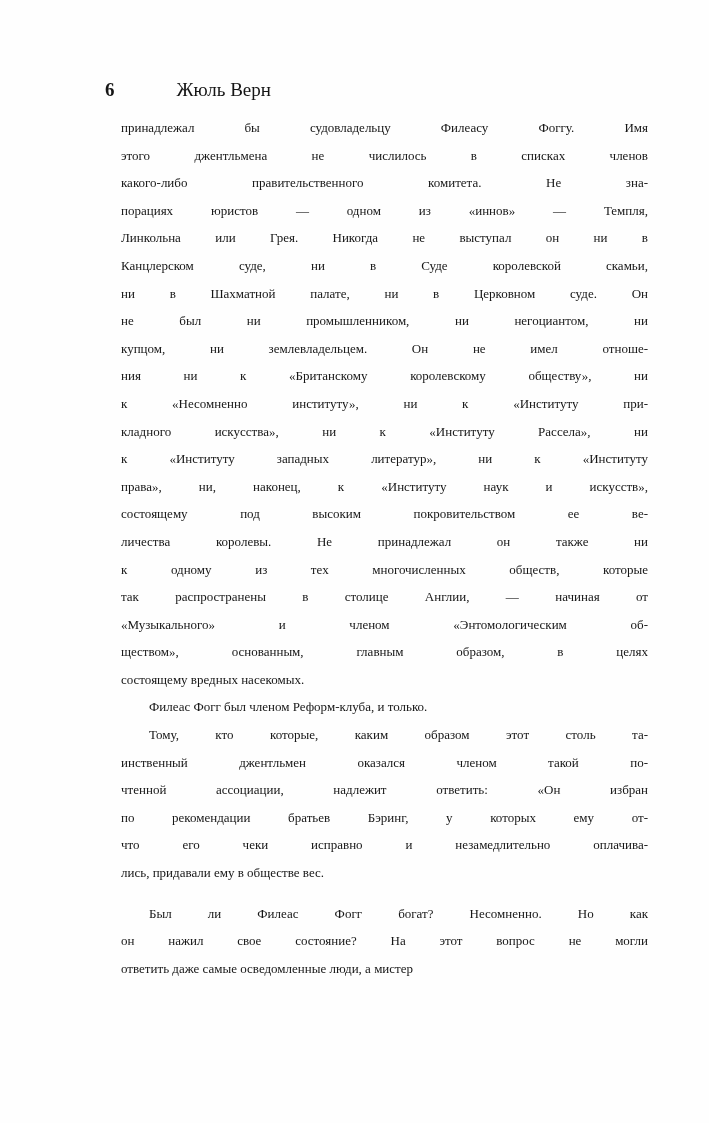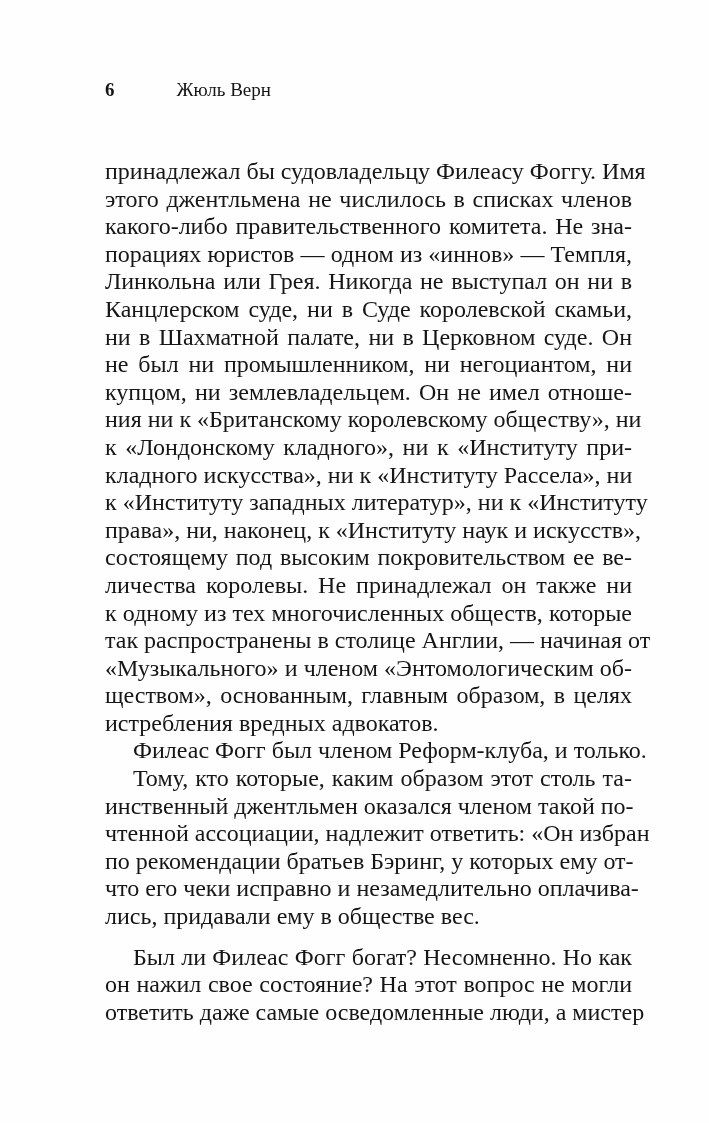--- a/index.html
+++ b/index.html
@@ -29,24 +29,23 @@
   .page-number {
     font-weight: bold;
     font-style: normal;
   }
   .author-name {
     margin-left: 62px;
   }
   .page-body {
     position: absolute;
     top: 114px;
-    left: 105px;
+    left: 121px;
     width: 527px;
-    font-size: 24px;
-    margin-top: 44px;
+    font-size: 13px;
   }
   .line {
     line-height: 27.6px;
     height: 27.6px;
     text-align: justify;
     text-align-last: justify;
     white-space: nowrap;
   }
   .line.last {
     text-align-last: left;
@@ -71,31 +70,31 @@
         <div class="line">принадлежал бы судовладельцу Филеасу Фоггу. Имя</div>
         <div class="line">этого джентльмена не числилось в списках членов</div>
         <div class="line">какого-либо правительственного комитета. Не зна-</div>
         <div class="line">порациях юристов — одном из «иннов» — Темпля,</div>
         <div class="line">Линкольна или Грея. Никогда не выступал он ни в</div>
         <div class="line">Канцлерском суде, ни в Суде королевской скамьи,</div>
         <div class="line">ни в Шахматной палате, ни в Церковном суде. Он</div>
         <div class="line">не был ни промышленником, ни негоциантом, ни</div>
         <div class="line">купцом, ни землевладельцем. Он не имел отноше-</div>
         <div class="line">ния ни к «Британскому королевскому обществу», ни</div>
-        <div class="line">к «Лондонскому кладного», ни к «Институту при-</div>
+        <div class="line">к «Несомненно институту», ни к «Институту при-</div>
         <div class="line">кладного искусства», ни к «Институту Рассела», ни</div>
         <div class="line">к «Институту западных литератур», ни к «Институту</div>
         <div class="line">права», ни, наконец, к «Институту наук и искусств»,</div>
         <div class="line">состоящему под высоким покровительством ее ве-</div>
         <div class="line">личества королевы. Не принадлежал он также ни</div>
         <div class="line">к одному из тех многочисленных обществ, которые</div>
         <div class="line">так распространены в столице Англии, — начиная от</div>
         <div class="line">«Музыкального» и членом «Энтомологическим об-</div>
         <div class="line">ществом», основанным, главным образом, в целях</div>
-        <div class="line last">истребления вредных адвокатов.</div>
+        <div class="line last">состоящему вредных насекомых.</div>
       </div>
       <div class="para">
         <div class="line last indent">Филеас Фогг был членом Реформ-клуба, и только.</div>
       </div>
       <div class="para">
         <div class="line indent">Тому, кто которые, каким образом этот столь та-</div>
         <div class="line">инственный джентльмен оказался членом такой по-</div>
         <div class="line">чтенной ассоциации, надлежит ответить: «Он избран</div>
         <div class="line">по рекомендации братьев Бэринг, у которых ему от-</div>
         <div class="line">что его чеки исправно и незамедлительно оплачива-</div>

